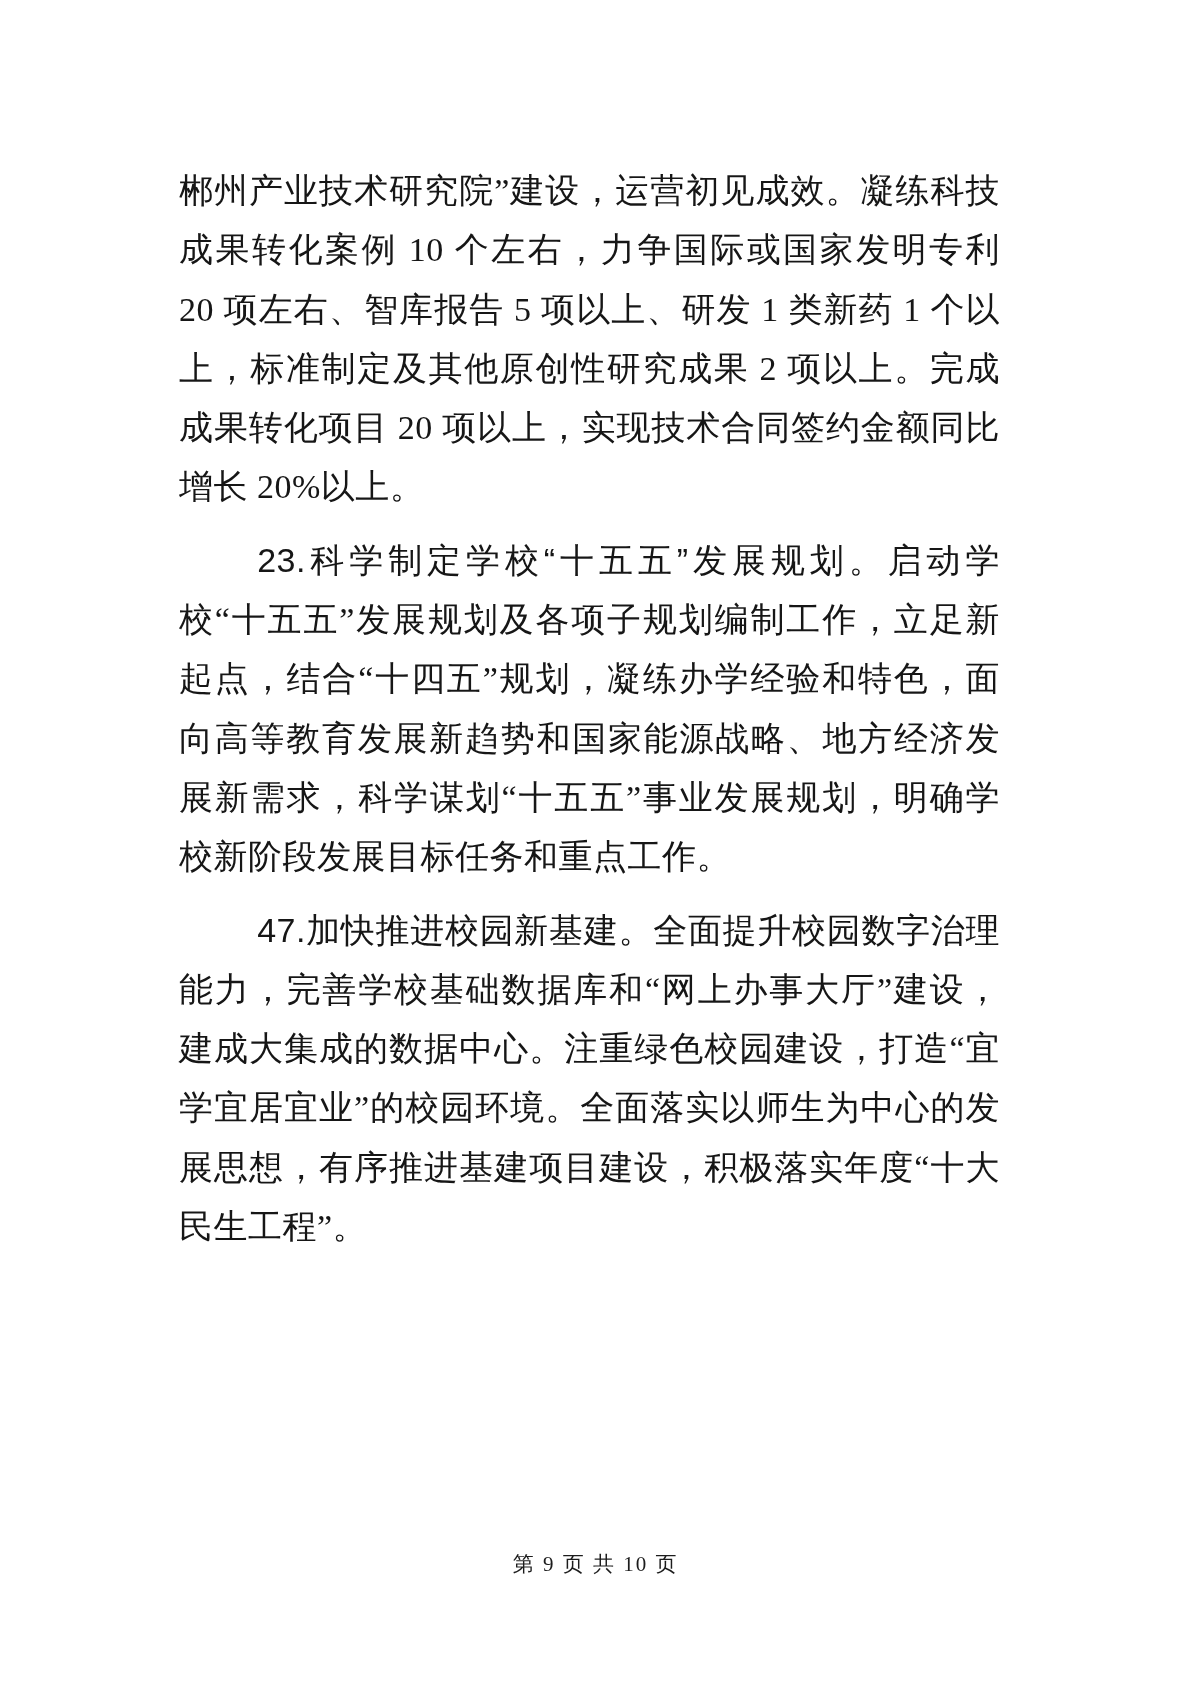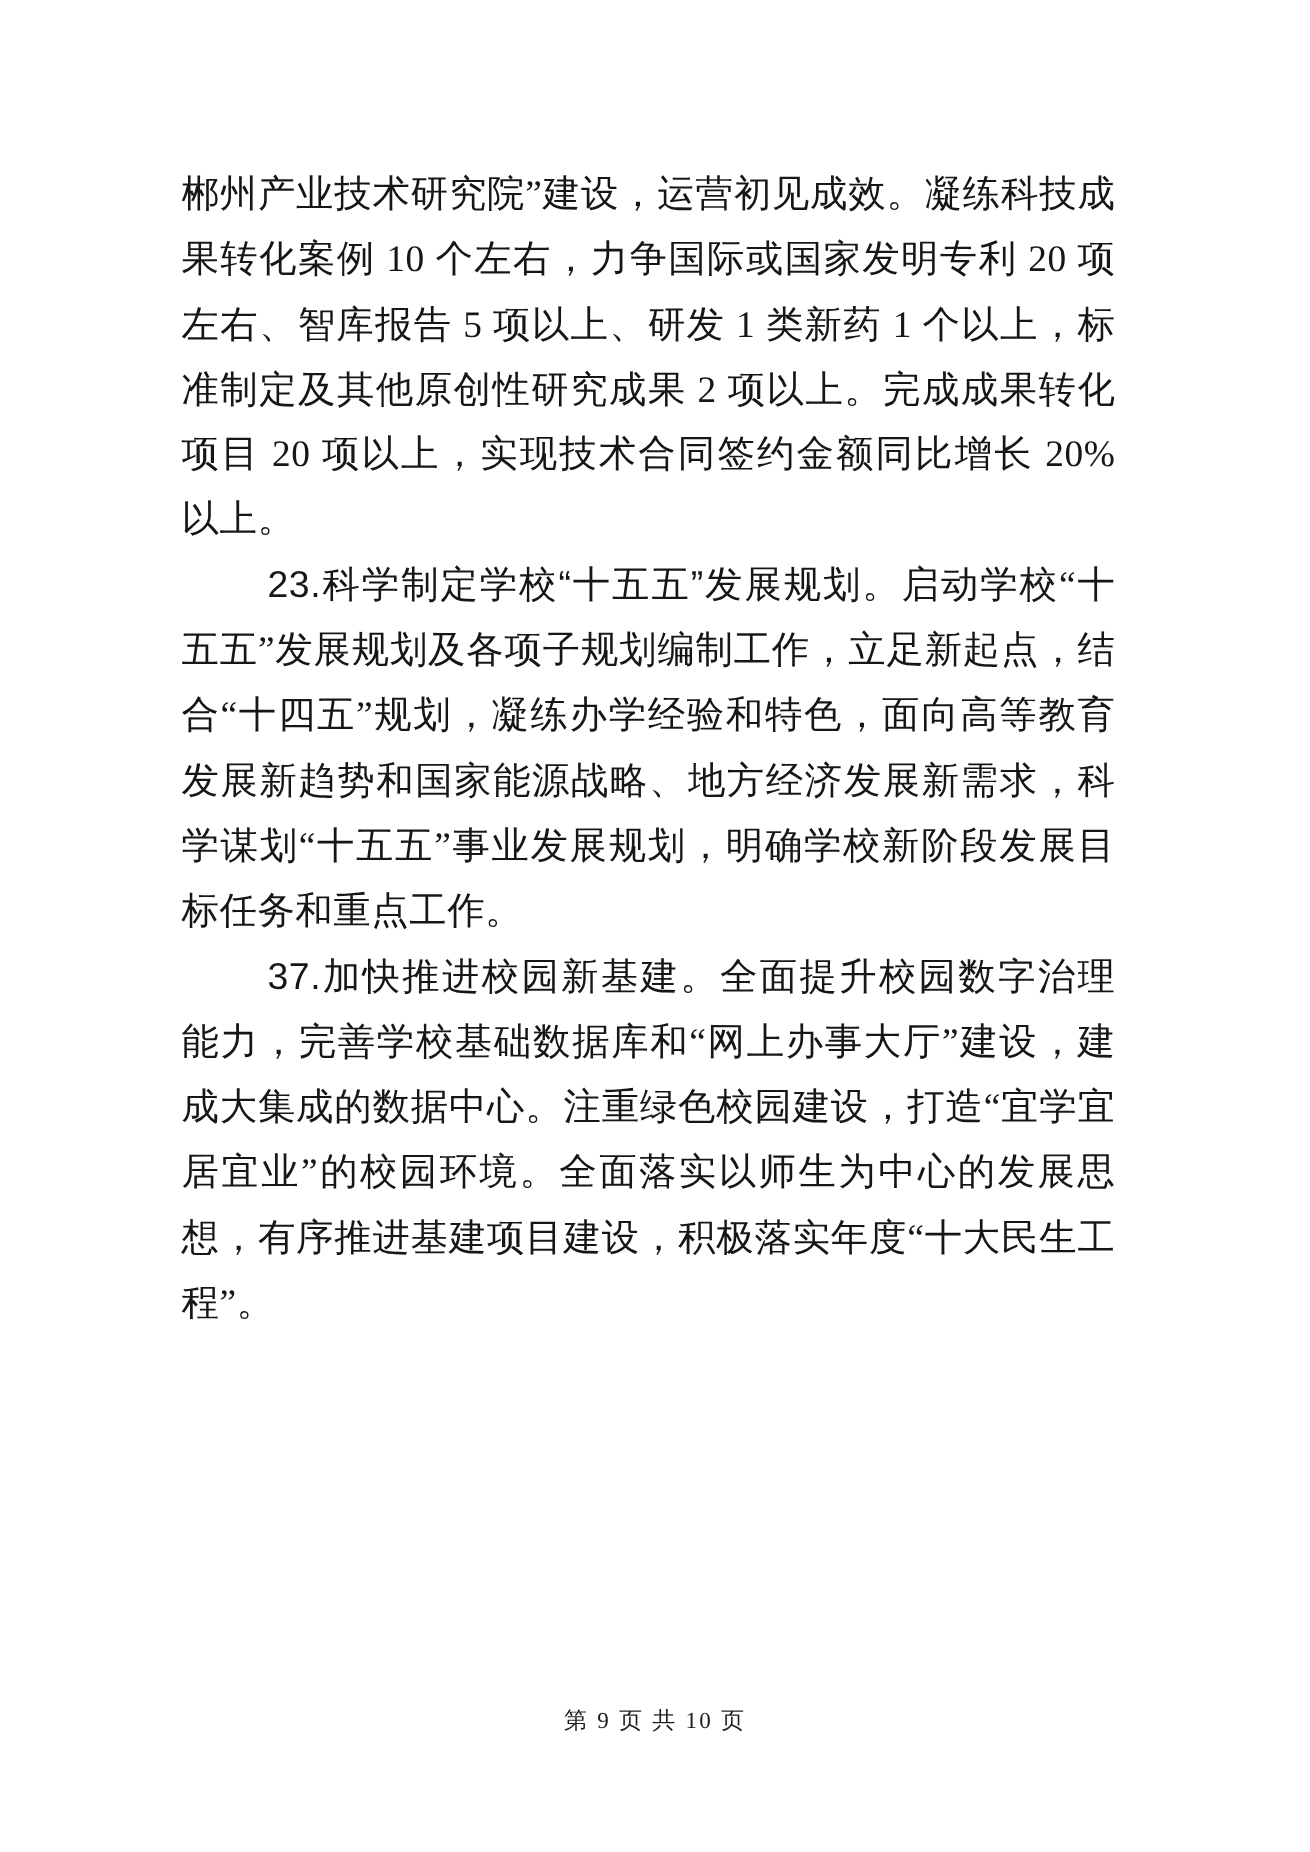--- a/index.html
+++ b/index.html
@@ -20,21 +20,21 @@
     position: absolute;
     left: 165px;
     top: 147px;
     width: 849px;
     font-size: 34px;
     line-height: 59.3px;
     text-align: justify;
     letter-spacing: 0.5px;
   }
   .content p {
-    margin: 0;
+    margin: 14px;
     padding: 0;
   }
   .para-indent {
     text-indent: 2.3em;
   }
   .section-heading {
     font-weight: bold;
     font-family: "Liberation Sans", "DejaVu Sans", sans-serif;
   }
   .item-lead {
@@ -59,21 +59,21 @@
 <div class="page">
 
   <div class="content">
 
     <p>郴州产业技术研究院”建设，运营初见成效。凝练科技成果转化案例 10 个左右，力争国际或国家发明专利 20 项左右、智库报告 5 项以上、研发 1 类新药 1 个以上，标准制定及其他原创性研究成果 2 项以上。完成成果转化项目 20 项以上，实现技术合同签约金额同比增长 20%以上。</p>
 
 
     <p class="para-indent"><span class="item-lead">23.科学制定学校“十五五”发展规划。</span><span>启动学校“十五五”发展规划及各项子规划编制工作，立足新起点，结合“十四五”规划，凝练办学经验和特色，面向高等教育发展新趋势和国家能源战略、地方经济发展新需求，科学谋划“十五五”事业发展规划，明确学校新阶段发展目标任务和重点工作。</span></p>
 
 
-    <p class="para-indent"><span class="item-lead">37.加快推进校园新基建。</span><span>全面提升校园数字治理能力，完善学校基础数据库和“网上办事大厅”建设，建成大集成的数据中心。注重绿色校园建设，打造“宜学宜居宜业”的校园环境。全面落实以师生为中心的发展思想，有序推进基建项目建设，积极落实年度“十大民生工程”。</span></p>
+    <p class="para-indent"><span class="item-lead">47.加快推进校园新基建。</span><span>全面提升校园数字治理能力，完善学校基础数据库和“网上办事大厅”建设，建成大集成的数据中心。注重绿色校园建设，打造“宜学宜居宜业”的校园环境。全面落实以师生为中心的发展思想，有序推进基建项目建设，积极落实年度“十大民生工程”。</span></p>
 
   </div>
 
   <div class="footer">
     <span>第 9 页 共 10 页</span>
   </div>
 
 </div>
 
 </body></html>

